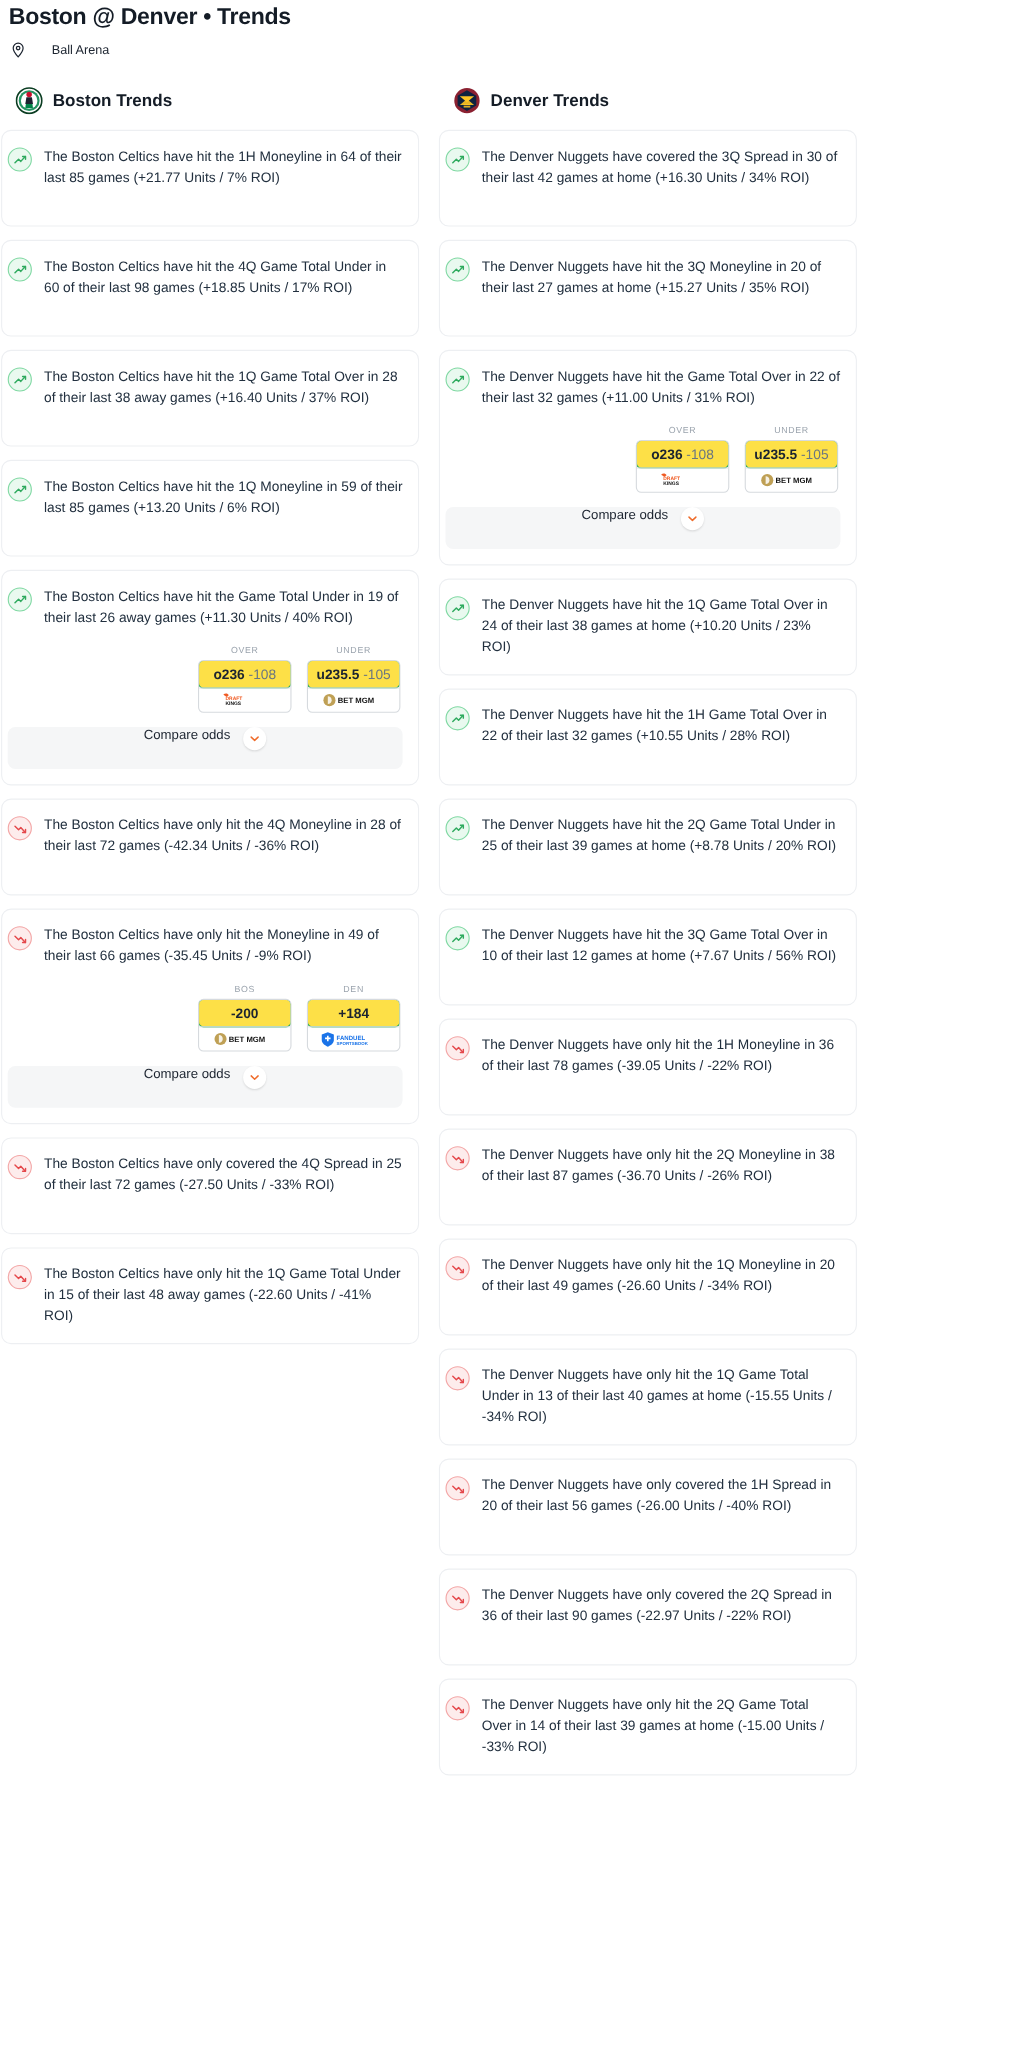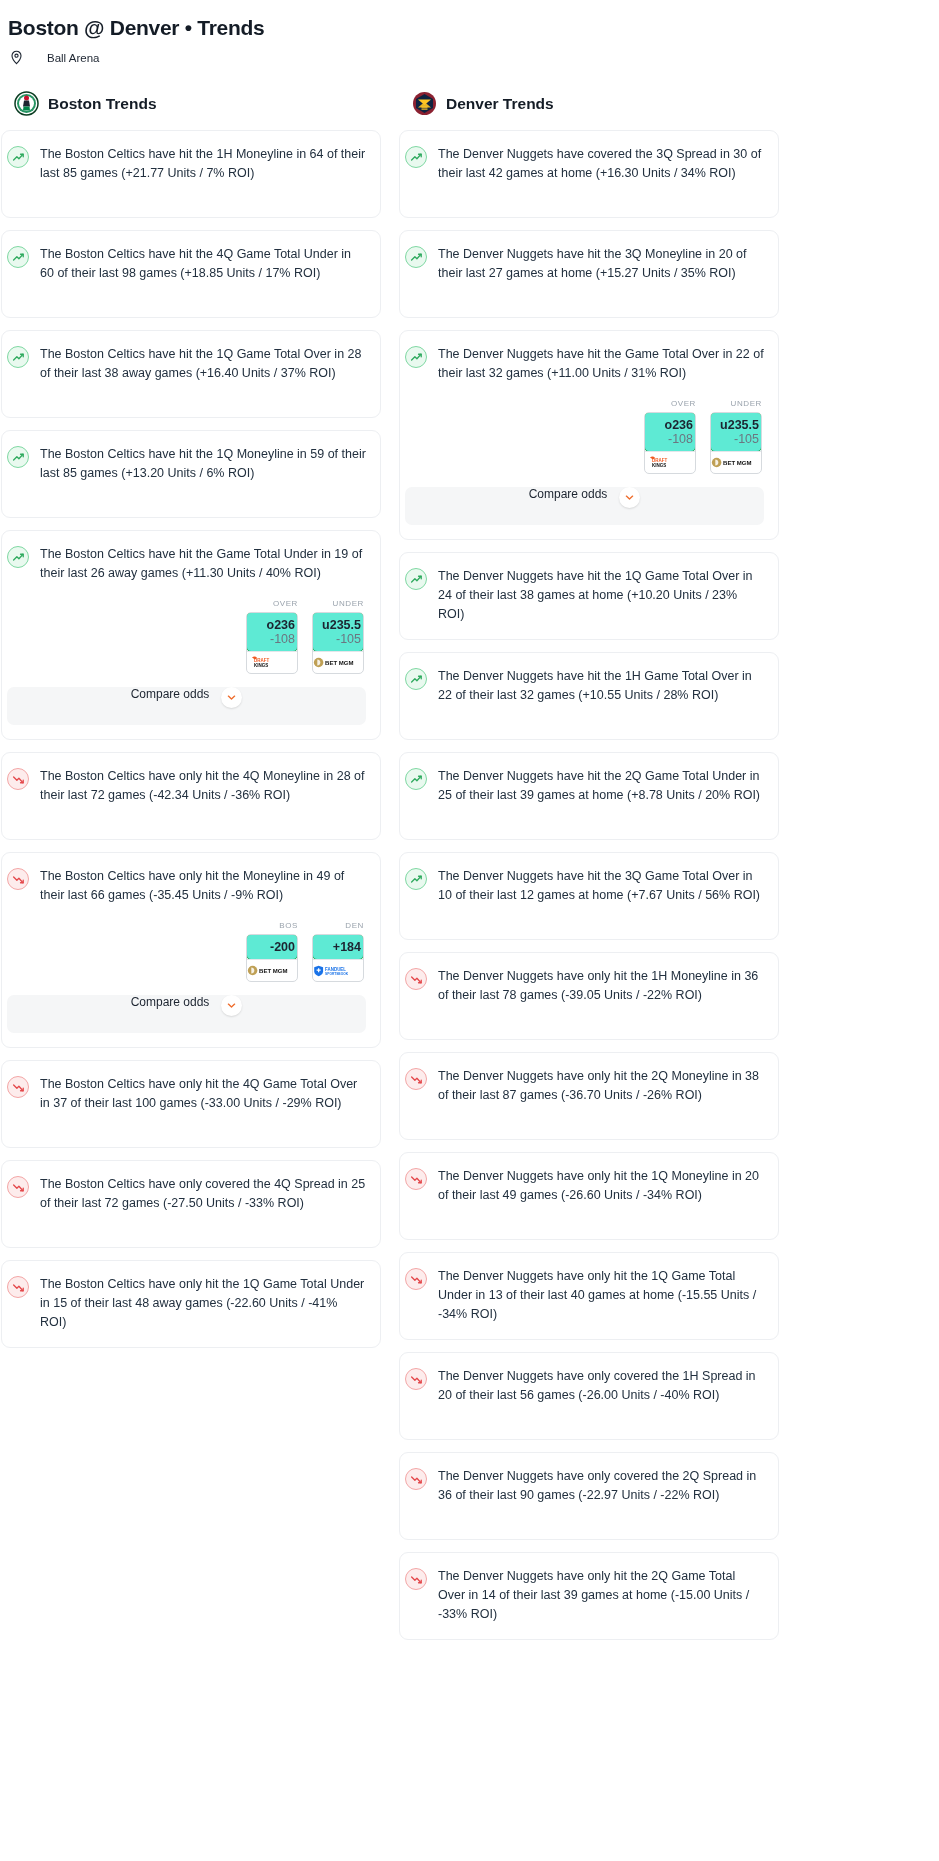--- a/index.html
+++ b/index.html
@@ -9,21 +9,21 @@
     font-family: "Liberation Sans", sans-serif;
     color: #1c2430;
   }
   body { padding: 0 0 20px 0; }
 
   .page-title {
     font-size: 21px;
     font-weight: bold;
     letter-spacing: -0.3px;
     color: #141c26;
-    padding: 16px 0 0 8px;
+    padding: 4px 0 0 8px;
   }
   .venue-row {
     display: flex;
     align-items: center;
     gap: 24px;
     padding: 10px 0 0 10px;
   }
   .venue-label { font-size: 11.5px; color: #1c2430; }
 
   .pin-icon svg { display: block; }
@@ -74,42 +74,42 @@
     line-height: 1.52;
     color: #22303f;
   }
 
   .odds-wrap {
     display: flex;
     justify-content: flex-end;
     gap: 14px;
     padding: 16px 2px 0 0;
   }
-  .odds-col { width: 52px; text-align: right; }
+  .odds-col { width: 85px; text-align: center; }
   .odds-label {
     font-size: 8px;
     letter-spacing: 0.6px;
     color: #9aa3ad;
     margin-bottom: 4px;
     font-weight: normal;
   }
   .odds-box {
     border: 1px solid #d6dade;
     border-radius: 5px;
     overflow: hidden;
     background: #fff;
   }
   .odds-price {
     border: 1.5px solid #2eaa5e;
     border-radius: 5px;
     padding: 5px 2px;
     font-size: 12.5px;
     font-weight: bold;
     color: #1c2430;
-    background: #5eead4;
+    background: #fde047;
     margin: -1px;
   }
   .odds-price .vig { color: #6b7680; font-weight: normal; }
   .book-row {
     height: 22px;
     display: flex; align-items: center; justify-content: center;
     border-top: 1px solid #e3e6ea;
   }
 
   .compare-bar {
@@ -316,31 +316,20 @@
             </div>
           </div>
           <div class="trend-card">
             <div class="trend-top">
               <span class="trend-icon down">
                 <svg width="13" height="13" viewBox="0 0 16 16">
                   <path d="M2 5 L6 9 L8.5 6.5 L13.5 12" fill="none" stroke="#e4484b" stroke-width="1.6" stroke-linecap="round" stroke-linejoin="round"></path>
                   <path d="M10.5 12 H13.8 V8.8" fill="none" stroke="#e4484b" stroke-width="1.6" stroke-linecap="round" stroke-linejoin="round"></path>
                 </svg>
               </span>
-              <div class="trend-text">The Boston Celtics have only hit the 4Q Game Total Over in 37 of their last 100 games (-33.00 Units / -29% ROI)</div>
-            </div>
-          </div>
-          <div class="trend-card">
-            <div class="trend-top">
-              <span class="trend-icon down">
-                <svg width="13" height="13" viewBox="0 0 16 16">
-                  <path d="M2 5 L6 9 L8.5 6.5 L13.5 12" fill="none" stroke="#e4484b" stroke-width="1.6" stroke-linecap="round" stroke-linejoin="round"></path>
-                  <path d="M10.5 12 H13.8 V8.8" fill="none" stroke="#e4484b" stroke-width="1.6" stroke-linecap="round" stroke-linejoin="round"></path>
-                </svg>
-              </span>
               <div class="trend-text">The Boston Celtics have only covered the 4Q Spread in 25 of their last 72 games (-27.50 Units / -33% ROI)</div>
             </div>
           </div>
           <div class="trend-card">
             <div class="trend-top">
               <span class="trend-icon down">
                 <svg width="13" height="13" viewBox="0 0 16 16">
                   <path d="M2 5 L6 9 L8.5 6.5 L13.5 12" fill="none" stroke="#e4484b" stroke-width="1.6" stroke-linecap="round" stroke-linejoin="round"></path>
                   <path d="M10.5 12 H13.8 V8.8" fill="none" stroke="#e4484b" stroke-width="1.6" stroke-linecap="round" stroke-linejoin="round"></path>
                 </svg>

